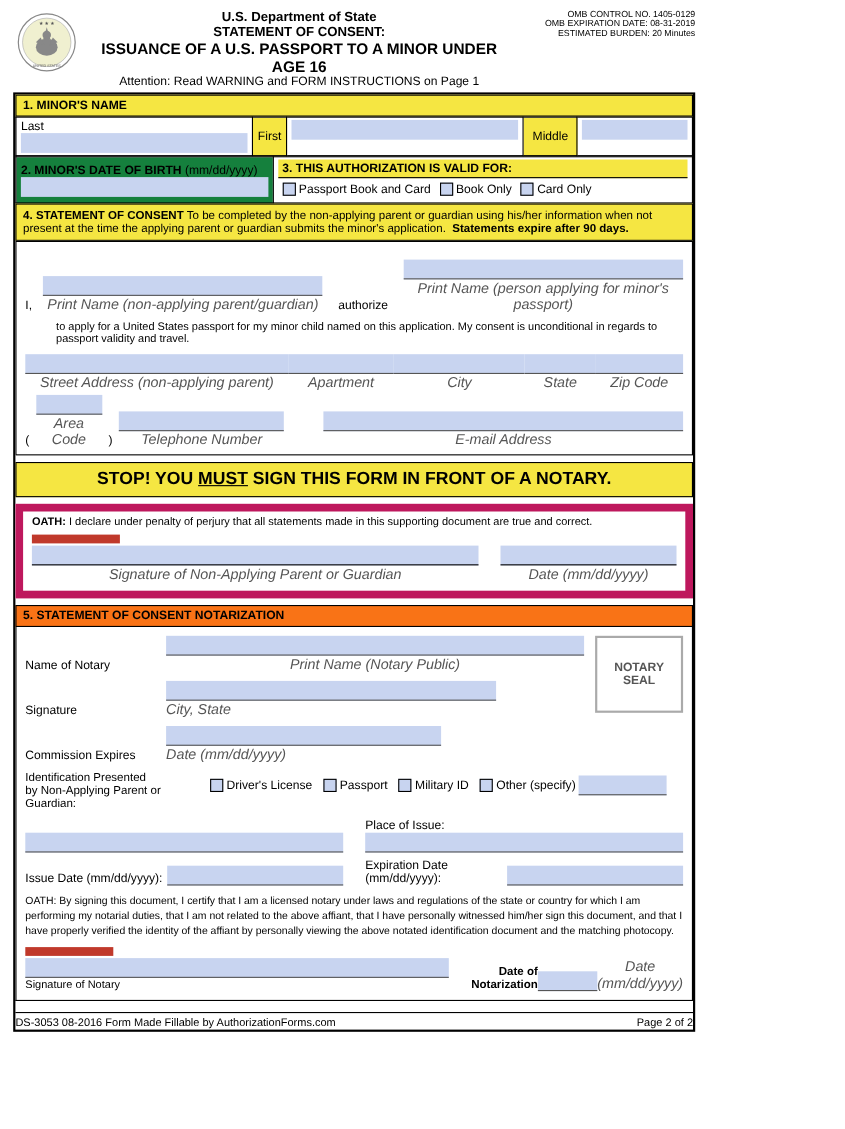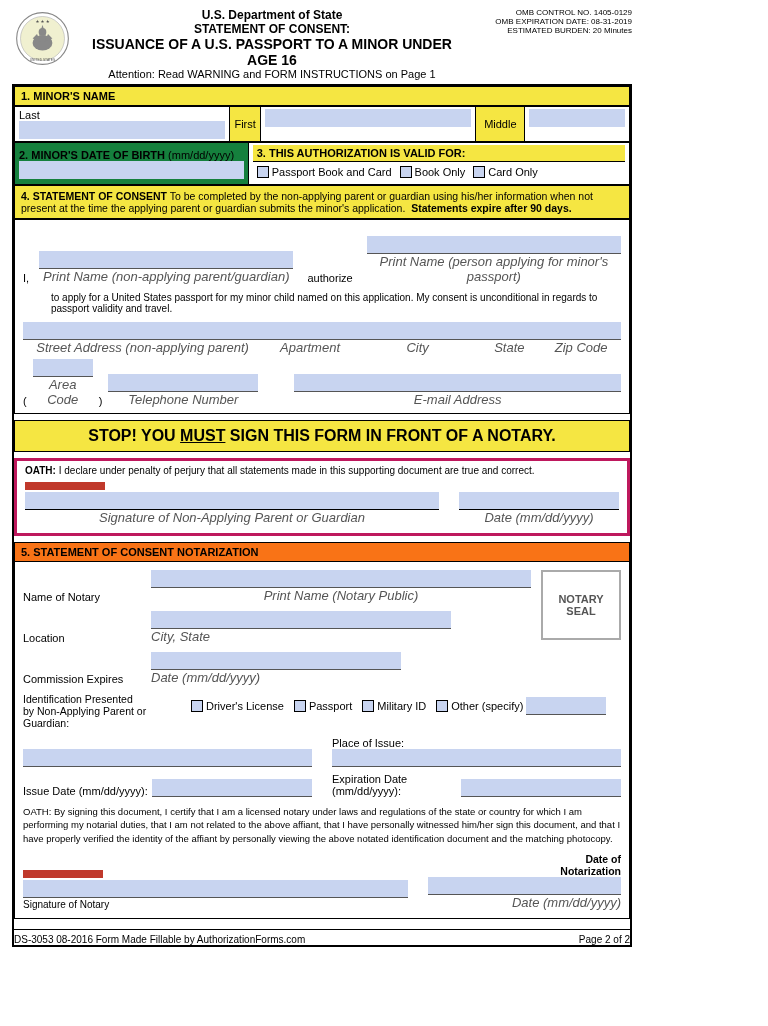--- a/index.html
+++ b/index.html
@@ -119,21 +119,21 @@
       background: #f5e642;
       text-align: center;
       font-size: 16px;
       font-weight: bold;
       padding: 6px 0;
       border: 1px solid #000;
       margin: 6px 0;
     }
     .stop-banner u { text-decoration: underline; }
     .oath-section {
-      border: 3px solid #be185d;
+      border: 7px solid #be185d;
       padding: 4px 8px;
       background: #fff;
     }
     .oath-text { font-size: 10px; margin-bottom: 6px; }
     .sign-row {
       display: flex;
       gap: 20px;
       align-items: flex-end;
       margin: 4px 0;
     }
@@ -449,21 +449,21 @@
 
       <div class="notary-row">
         <div class="notary-label">Name of Notary</div>
         <div class="notary-field-group">
           <input class="wide-input" type="text" style="border-bottom: 1px solid rgb(85, 85, 85);">
           <div class="sub-label">Print Name (Notary Public)</div>
         </div>
       </div>
 
       <div class="notary-row">
-        <div class="notary-label">Location</div>
+        <div class="notary-label">Signature</div>
         <div class="notary-field-group">
           <input class="wide-input" type="text" style="border-bottom: 1px solid rgb(85, 85, 85); max-width: 300px;">
           <div class="sub-label" style="text-align:left;">City, State</div>
         </div>
       </div>
 
       <div class="notary-row">
         <div class="notary-label">Commission Expires</div>
         <div class="notary-field-group">
           <input class="wide-input" type="text" style="border-bottom: 1px solid rgb(85, 85, 85); max-width: 250px;">
@@ -522,21 +522,21 @@
       </div>
 
       <div class="oath-bottom">OATH: By signing this document, I certify that I am a licensed notary under laws and regulations of the state or country for which I am performing my notarial duties, that I am not related to the above affiant, that I have personally witnessed him/her sign this document, and that I have properly verified the identity of the affiant by personally viewing the above notated identification document and the matching photocopy.</div>
 
       <div class="notary-sign-row">
         <div style="flex:2; display:flex; flex-direction:column;">
           <div class="red-sign-bar"></div>
           <input class="wide-input" type="text" style="border-bottom: 1px solid rgb(85, 85, 85);">
           <div style="font-size:10px; margin-top:1px;">Signature of Notary</div>
         </div>
-        <div style="flex:1; display:flex; flex-direction:column; align-items:flex-end;">
+        <div style="flex:1; display:flex; flex-direction:row; align-items:flex-end;">
           <div style="font-size:10.5px; font-weight:bold; white-space:pre-line; text-align:right;">Date of
 Notarization</div>
           <input class="wide-input" type="text" style="border-bottom: 1px solid rgb(85, 85, 85); max-width: 200px;">
           <div class="sub-label">Date (mm/dd/yyyy)</div>
         </div>
       </div>
     </div>
 
     <div class="footer">
       <span>DS-3053  08-2016  Form Made Fillable by AuthorizationForms.com</span>

